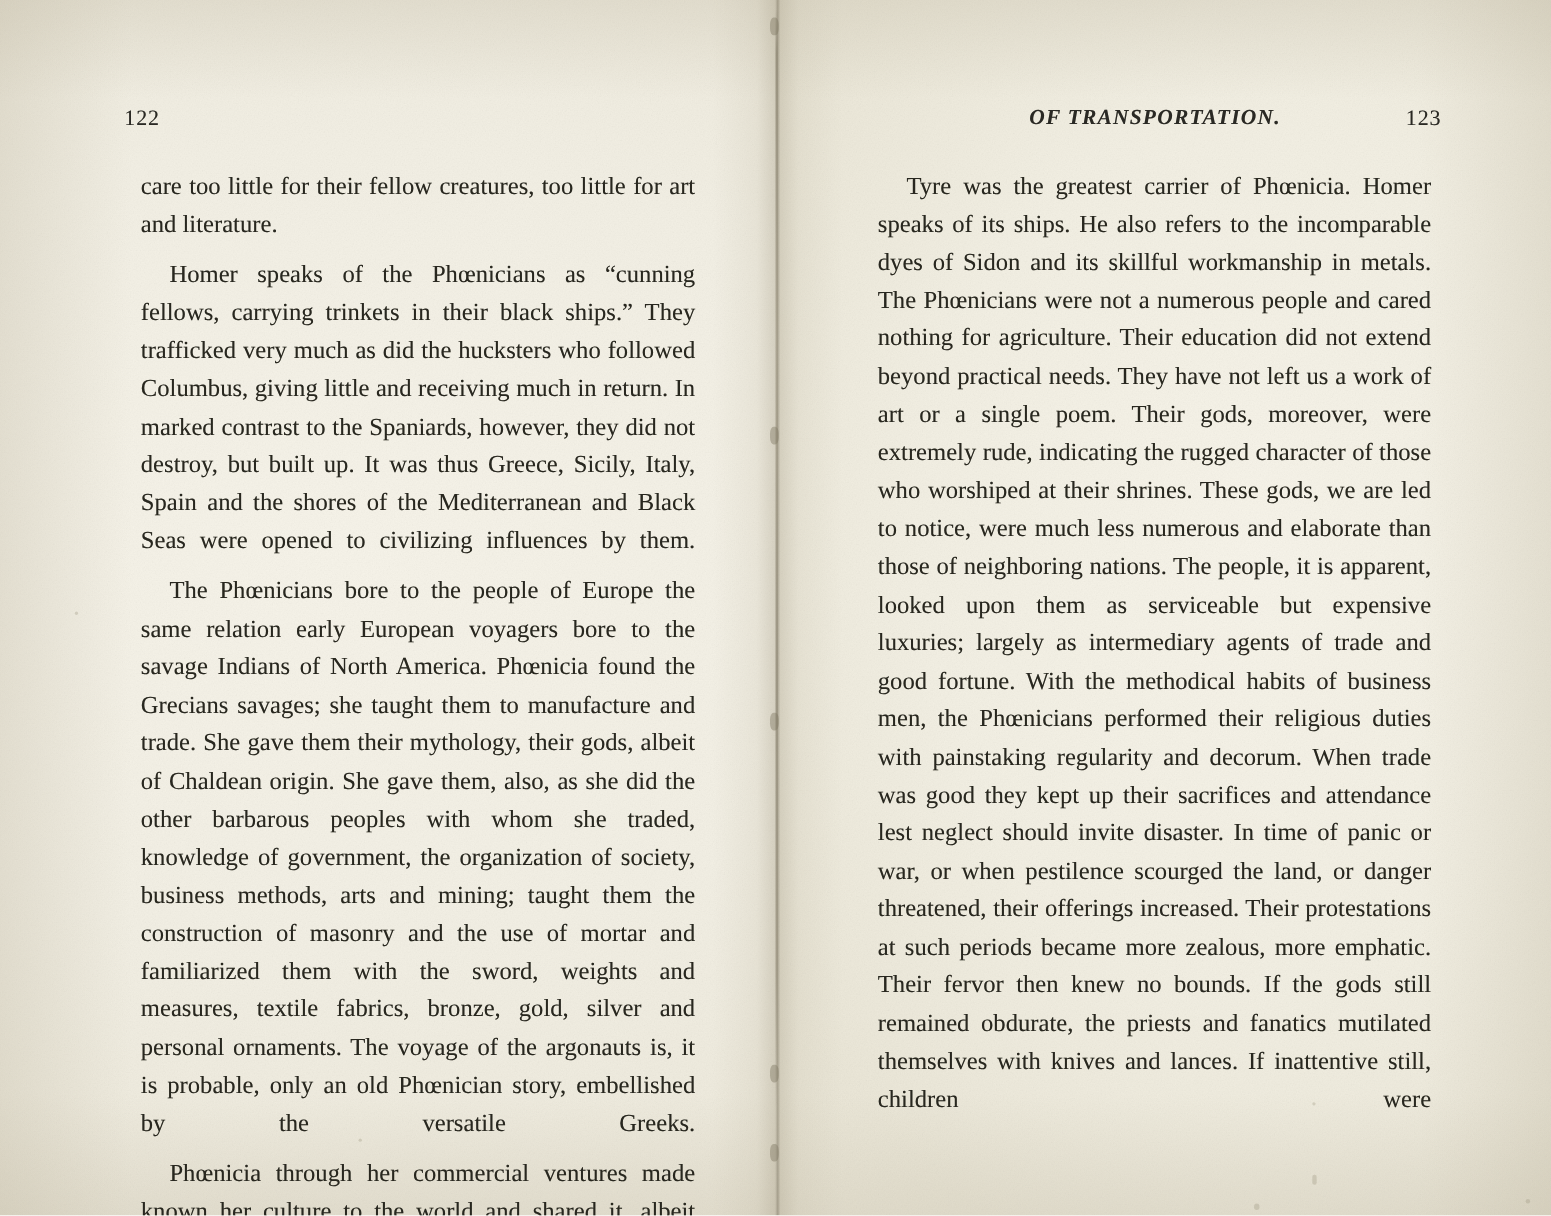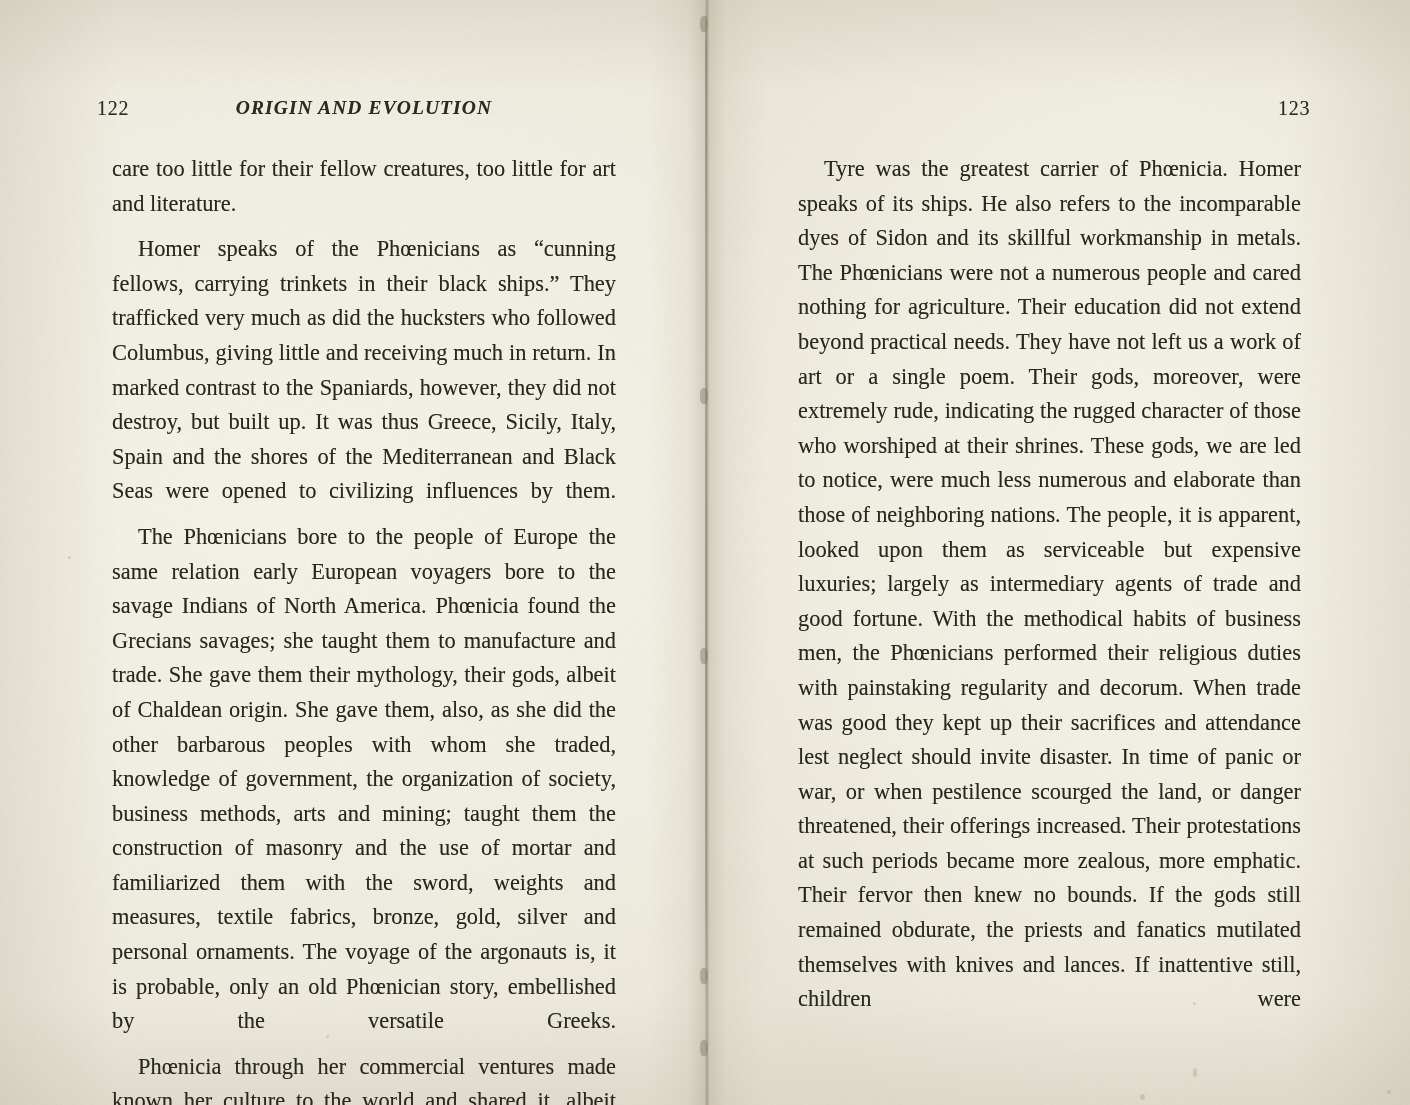--- a/index.html
+++ b/index.html
@@ -107,21 +107,21 @@
     border-radius: 40%;
     pointer-events: none;
   }
 
   
   .page {
     position: absolute;
     top: 0;
     height: 100%;
   }
-  .page.left  { left: 0;    width: 706px; }
+  .page.left  { left: 16px;    width: 706px; }
   .page.right { left: 706px; width: 704px; }
 
   .running-head {
     position: absolute;
     top: 95px;
     height: 26px;
     line-height: 26px;
     font-style: italic;
     font-weight: bold;
     font-size: 19.5px;
@@ -202,32 +202,32 @@
 
   <div class="edge-shade-top"></div>
   <div class="edge-shade-bottom"></div>
   <div class="edge-shade-left"></div>
   <div class="edge-shade-right"></div>
 
   <div class="page left">
 
     <div class="folio">122</div>
 
-    <div class="running-head">ORIGIN AND EVOLUTION</div>
 
     <div class="column">
       <p>care too little for their fellow creatures, too little for art and literature.</p>
       <p class="indented full-last">Homer speaks of the Phœnicians as “cunning fellows, carrying trinkets in their black ships.” They trafficked very much as did the hucksters who followed Columbus, giving little and receiving much in return.  In marked contrast to the Spaniards, however, they did not destroy, but built up.  It was thus Greece, Sicily, Italy, Spain and the shores of the Mediterranean and Black Seas were opened to civilizing influences by them.</p>
       <p class="indented full-last">The Phœnicians bore to the people of Europe the same relation early European voyagers bore to the savage Indians of North America.  Phœnicia found the Grecians savages; she taught them to manufacture and trade.  She gave them their mythology, their gods, albeit of Chaldean origin.  She gave them, also, as she did the other barbarous peoples with whom she traded, knowledge of government, the organization of society, business methods, arts and mining; taught them the construction of masonry and the use of mortar and familiarized them with the sword, weights and measures, textile fabrics, bronze, gold, silver and personal ornaments.  The voyage of the argonauts is, it is probable, only an old Phœnician story, embellished by the versatile Greeks.</p>
       <p class="indented full-last">Phœnicia through her commercial ventures made known her culture to the world and shared it, albeit reluctantly, with her fellow men. Egypt, while more refined, was reserved and exclusive.  The latter did not favor intercourse</p>
     </div>
   </div>
 
   <div class="page right">
 
+    <div class="running-head">OF TRANSPORTATION.</div>
 
     <div class="folio">123</div>
 
     <div class="column">
       <p class="indented full-last">Tyre was the greatest carrier of Phœnicia. Homer speaks of its ships.  He also refers to the incomparable dyes of Sidon and its skillful workmanship in metals.  The Phœnicians were not a numerous people and cared nothing for agriculture.  Their education did not extend beyond practical needs.  They have not left us a work of art or a single poem.  Their gods, moreover, were extremely rude, indicating the rugged character of those who worshiped at their shrines. These gods, we are led to notice, were much less numerous and elaborate than those of neighboring nations.  The people, it is apparent, looked upon them as serviceable but expensive luxuries; largely as intermediary agents of trade and good fortune.  With the methodical habits of business men, the Phœnicians performed their religious duties with painstaking regularity and decorum. When trade was good they kept up their sacrifices and attendance lest neglect should invite disaster.  In time of panic or war, or when pestilence scourged the land, or danger threatened, their offerings increased.  Their protestations at such periods became more zealous, more emphatic.  Their fervor then knew no bounds.  If the gods still remained obdurate, the priests and fanatics mutilated themselves with knives and lances.  If inattentive still, children were</p>
     </div>
   </div>
 
   <div class="gutter"></div>
   <div class="gutter-crease"></div>

